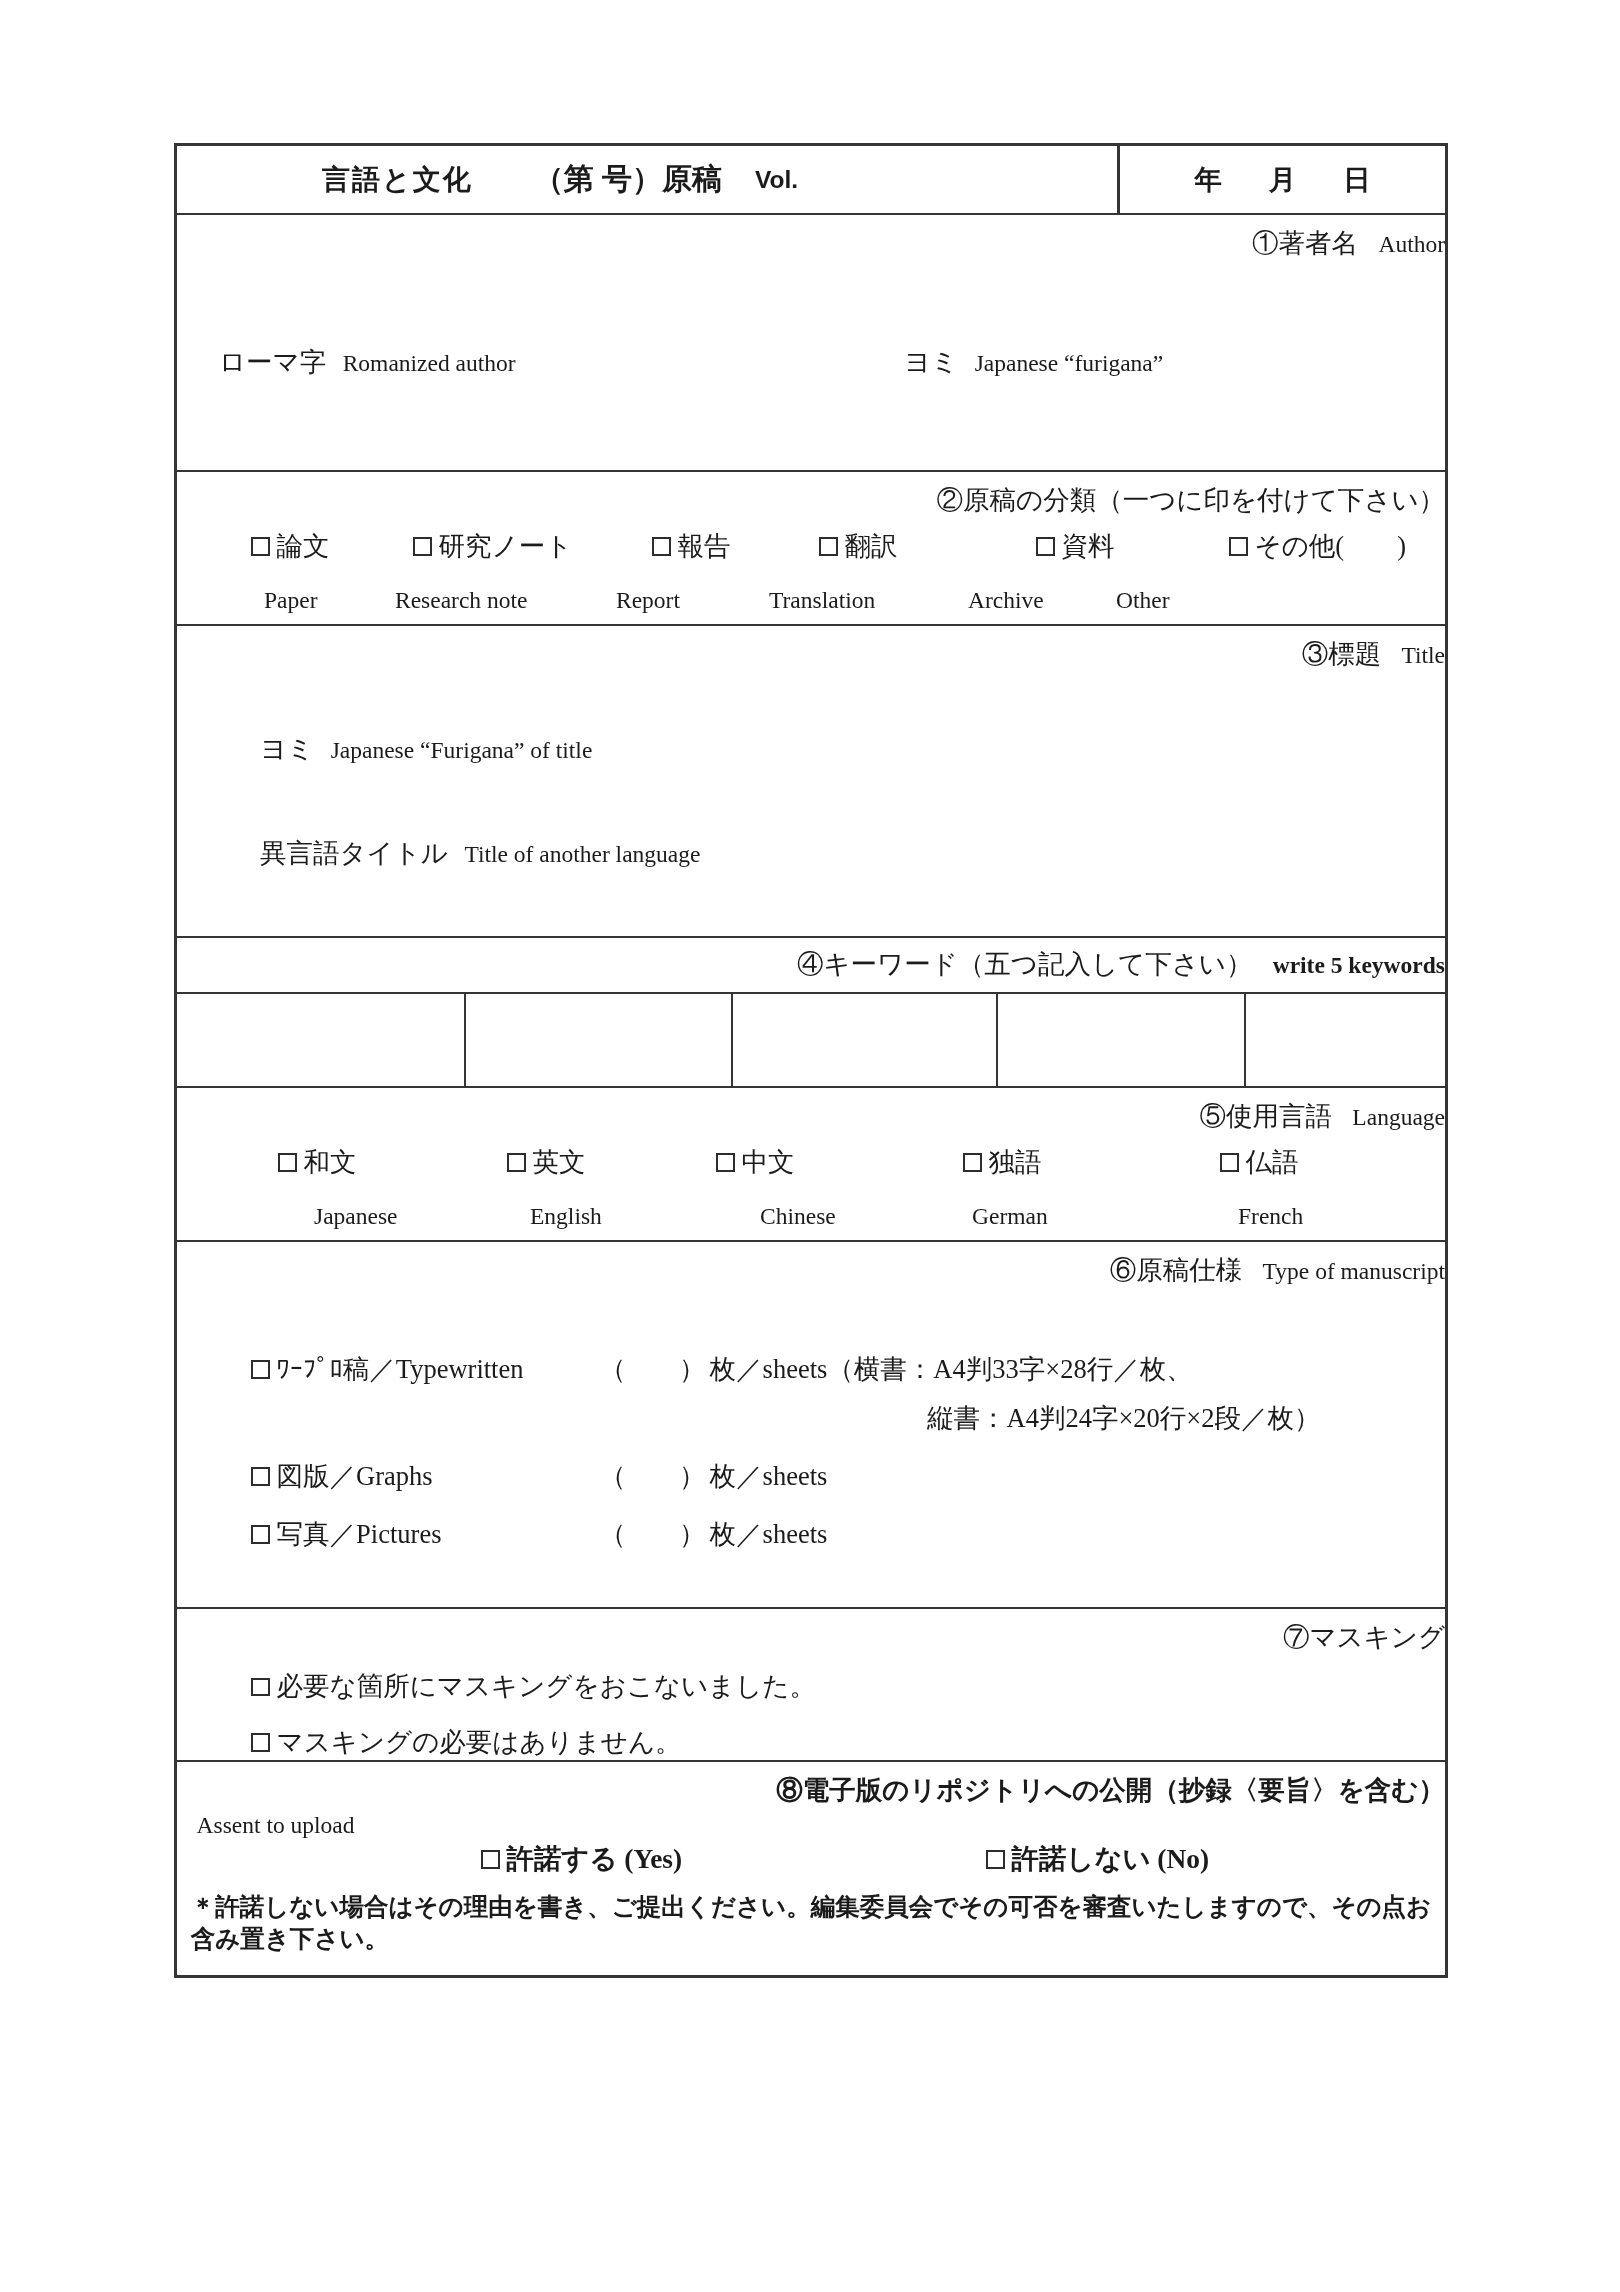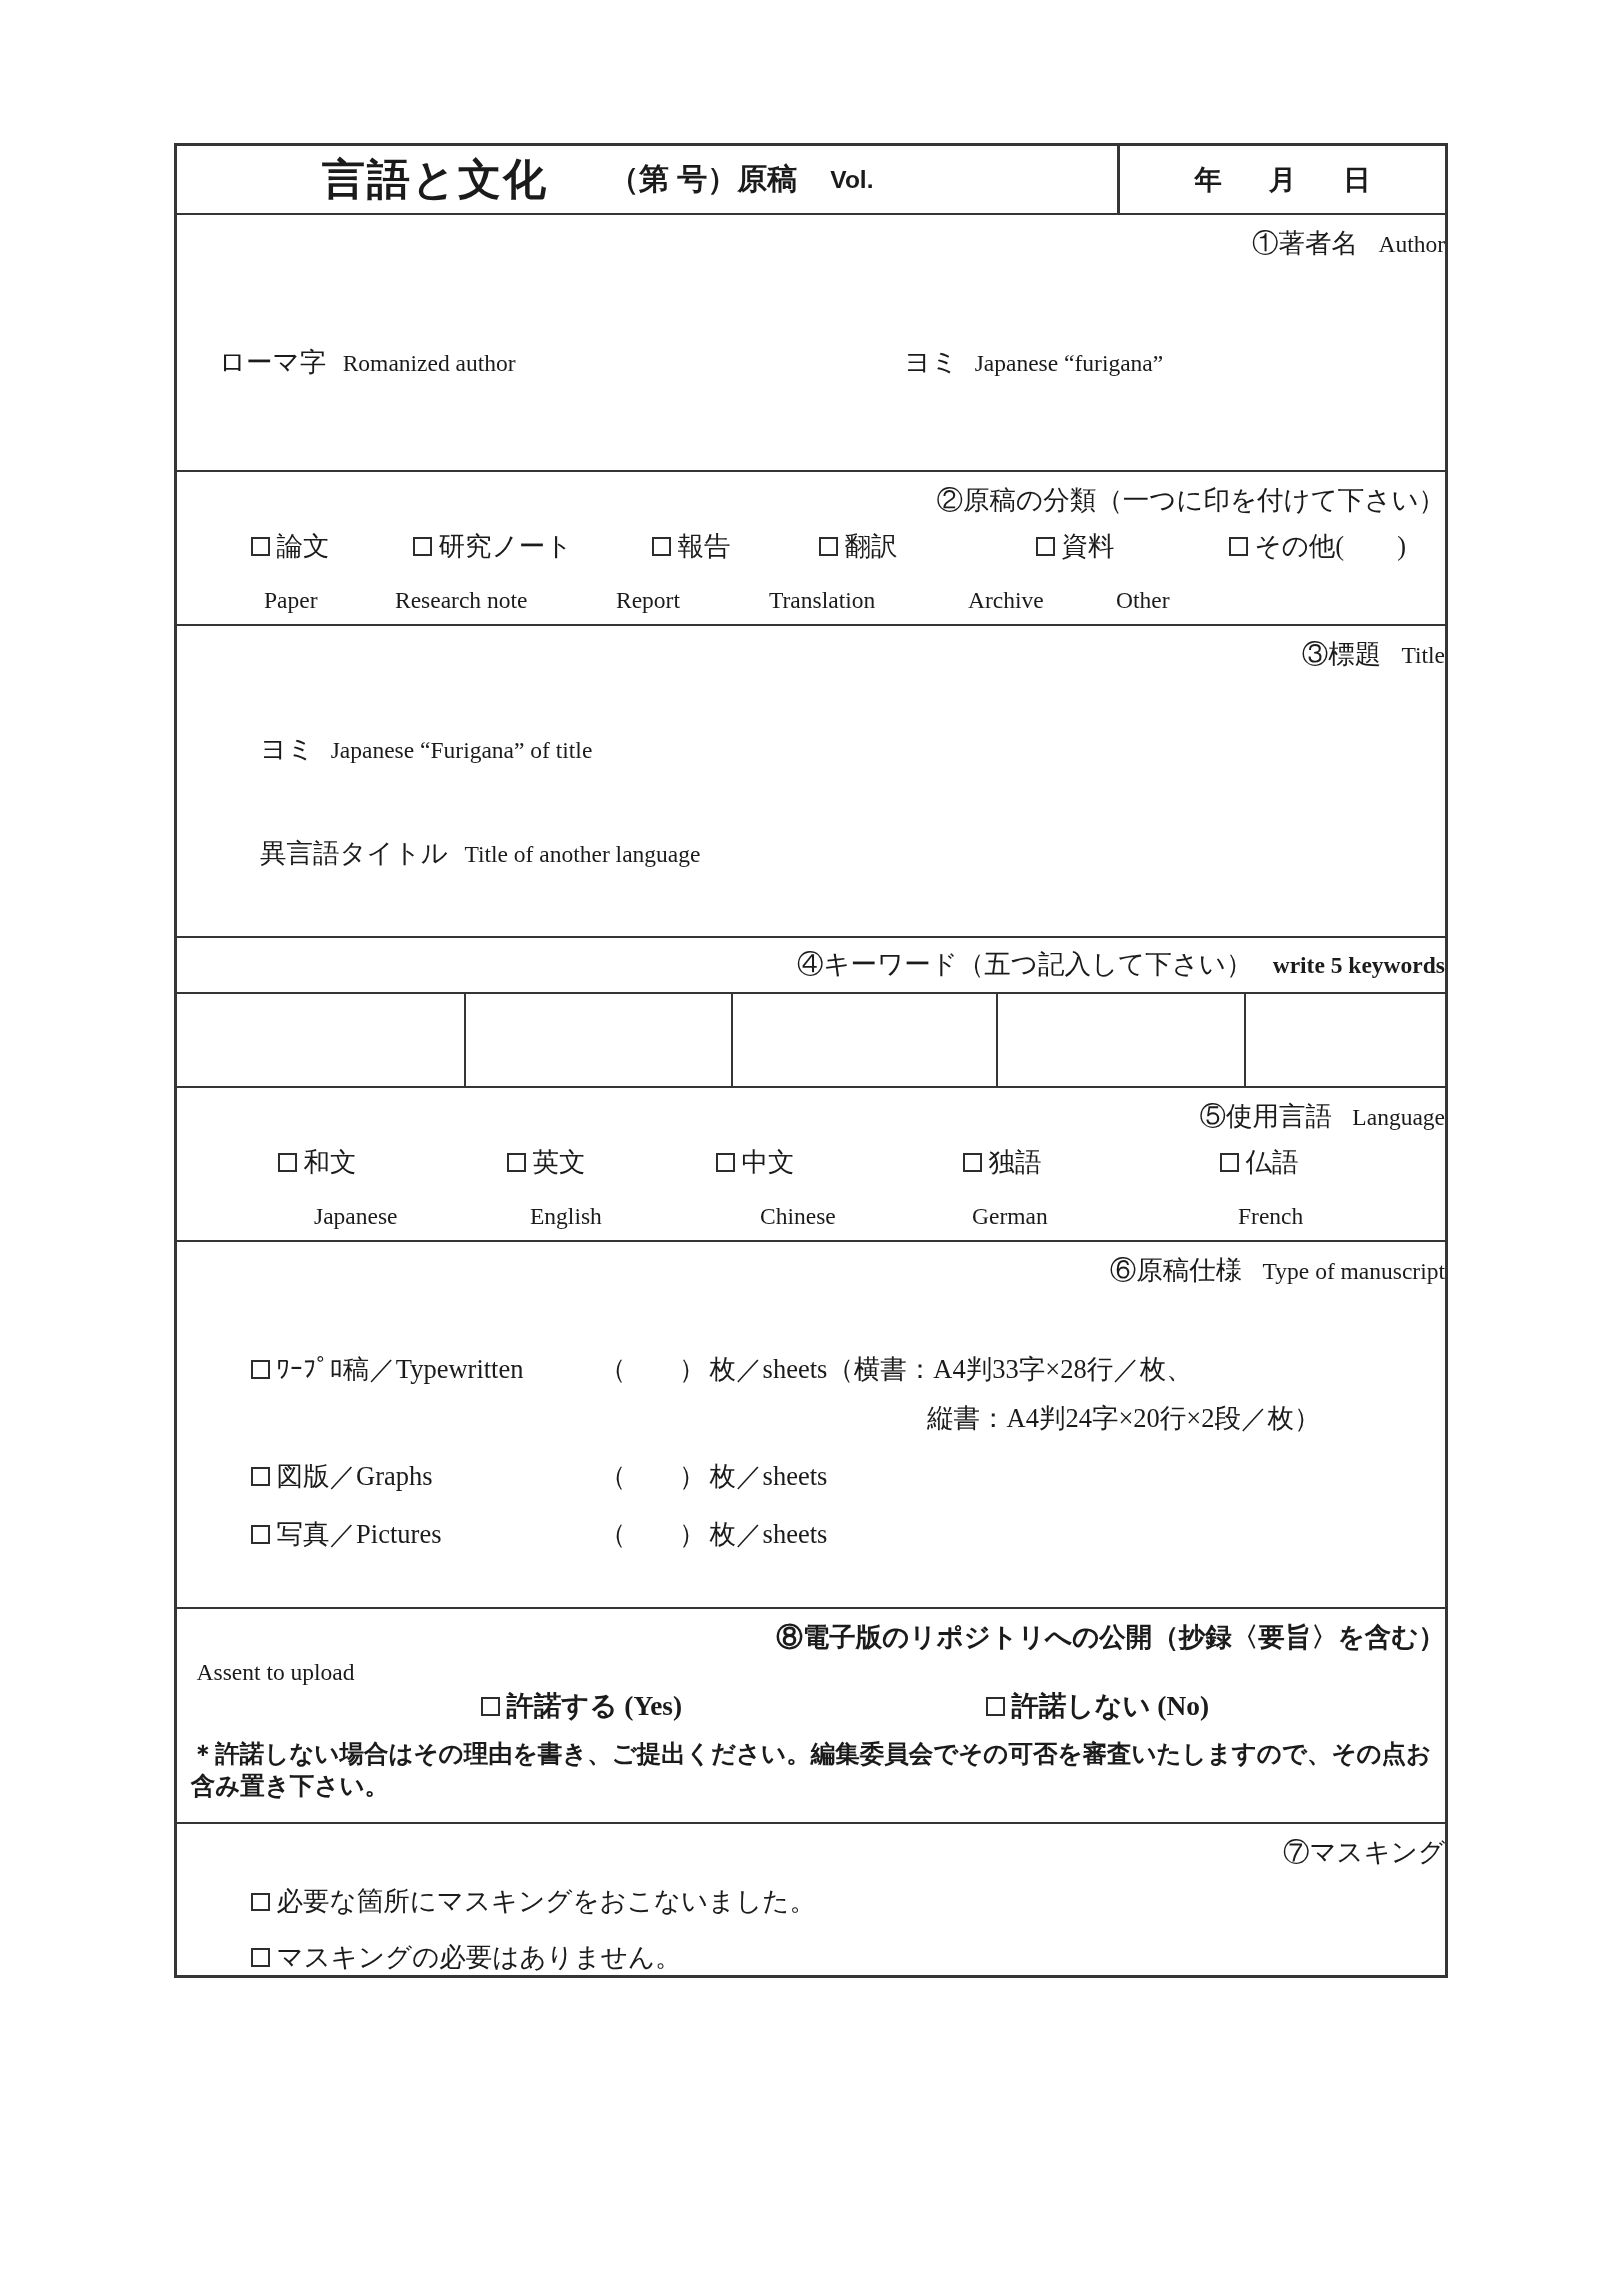--- a/index.html
+++ b/index.html
@@ -14,21 +14,21 @@
   .sec { position:relative; box-sizing:border-box; border-top:2.9px solid #353535; }
   .sec.first { border-top:none; }
 
   
   .hdr { display:flex; height:67px; }
   .hdr-title {
     width:943px; box-sizing:border-box; border-right:3.9px solid #353535;
     display:flex; align-items:center; padding-left:145px;
     font-family:"Liberation Sans","DejaVu Sans",sans-serif; font-weight:bold;
   }
-  .journal { font-size:43px; letter-spacing:2px; }
+  .journal { font-size:28px; letter-spacing:2px; }
   .issue { font-size:30px; margin-left:61px; }
   .vol { font-size:24.5px; margin-left:33px; }
   .hdr-date {
     flex:1; display:flex; align-items:center; justify-content:space-evenly;
     font-family:"Liberation Sans","DejaVu Sans",sans-serif; font-weight:bold; font-size:27.4px;
     padding:0 27.4px;
   }
 
   .sec-title { font-size:26.5px; padding:9.8px 0 0 9.8px;text-align:right; }
   .sec-title .en { font-size:23.5px; margin-left:13.7px; }
@@ -203,35 +203,35 @@
       </div>
       <div class="m-spec2">縦書：A4判24字×20行×2段／枚）</div>
       <div class="m-row">
         <span class="cb"></span><span class="m-label">図版／Graphs</span><span class="m-paren">（　　）</span><span>枚／sheets</span>
       </div>
       <div class="m-row">
         <span class="cb"></span><span class="m-label">写真／Pictures</span><span class="m-paren">（　　）</span><span>枚／sheets</span>
       </div>
     </div>
 
+    <div class="sec s-mask">
+      <div class="sec-title">⑦マスキング</div>
+      <div class="mask-opt">
+        <span class="cb"></span><span>必要な箇所にマスキングをおこないました。</span>
+      </div>
+      <div class="mask-opt" style="margin-top:19.6px">
+        <span class="cb"></span><span>マスキングの必要はありません。</span>
+      </div>
+    </div>
+
     <div class="sec s-upload">
       <div class="sec-title" style="font-weight:bold">⑧電子版のリポジトリへの公開（抄録〈要旨〉を含む）</div>
       <div class="upload-sub">Assent to upload</div>
       <div class="yesno">
         <span class="pos" style="left:304px"><span class="cb"></span><span>許諾する (Yes)</span></span>
         <span class="pos" style="left:809px"><span class="cb"></span><span>許諾しない (No)</span></span>
       </div>
       <div class="upload-note">＊許諾しない場合はその理由を書き、ご提出ください。編集委員会でその可否を審査いたしますので、その点お含み置き下さい。</div>
     </div>
 
-    <div class="sec s-mask">
-      <div class="sec-title">⑦マスキング</div>
-      <div class="mask-opt">
-        <span class="cb"></span><span>必要な箇所にマスキングをおこないました。</span>
-      </div>
-      <div class="mask-opt" style="margin-top:19.6px">
-        <span class="cb"></span><span>マスキングの必要はありません。</span>
-      </div>
-    </div>
-
   </div>
 </div>
 
 
 </body></html>

